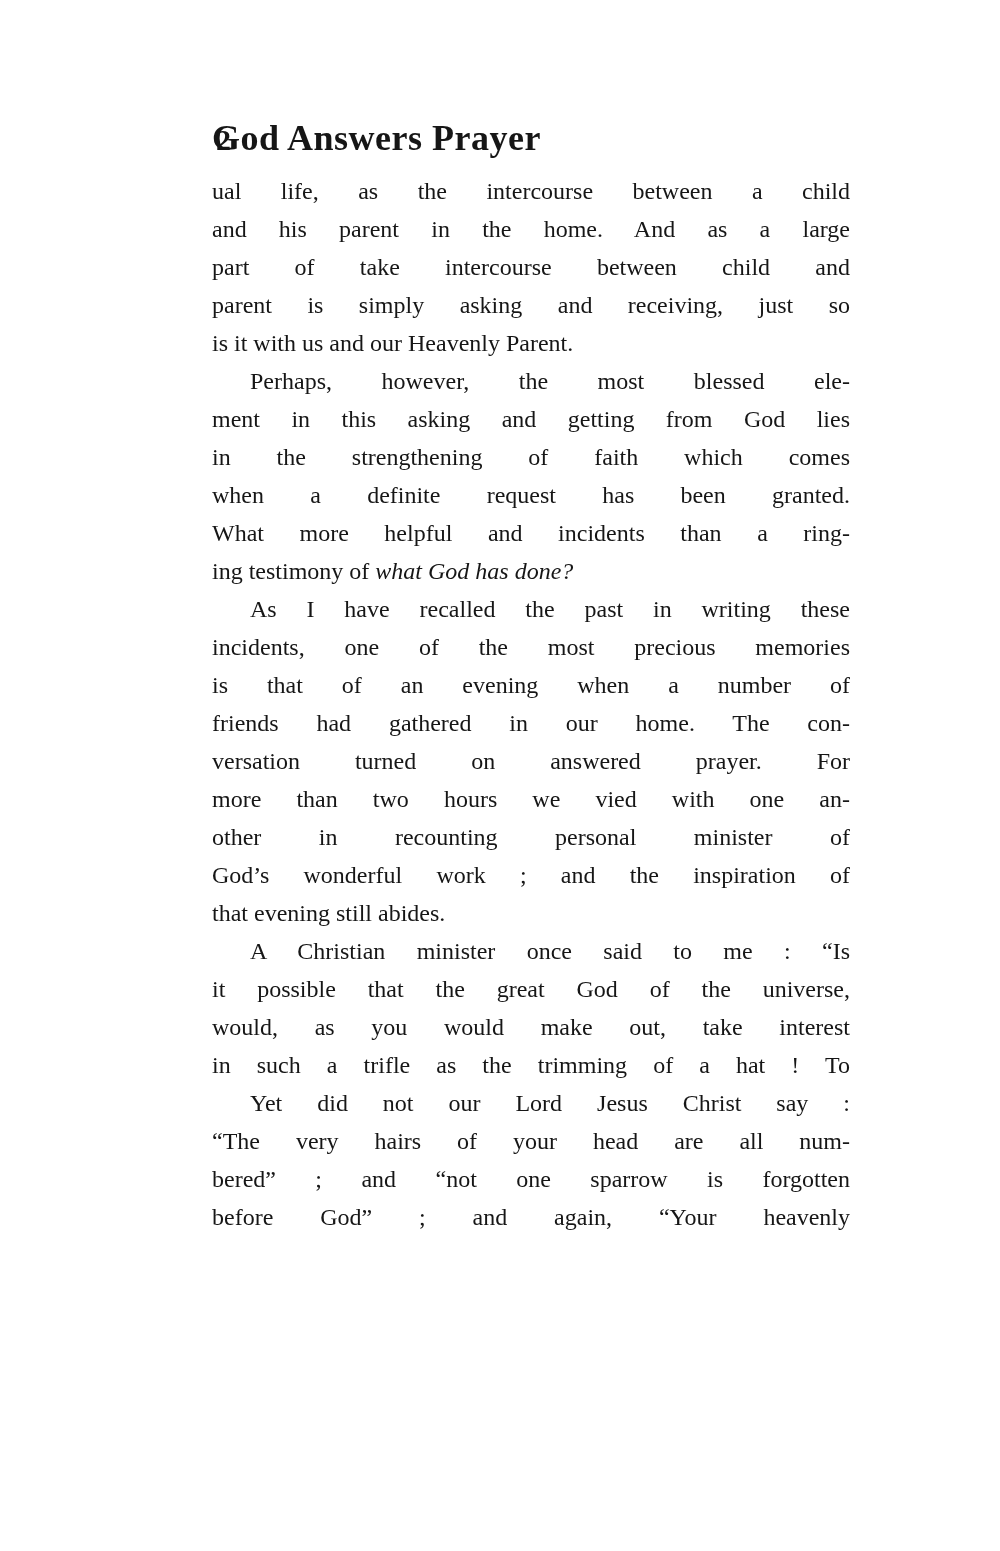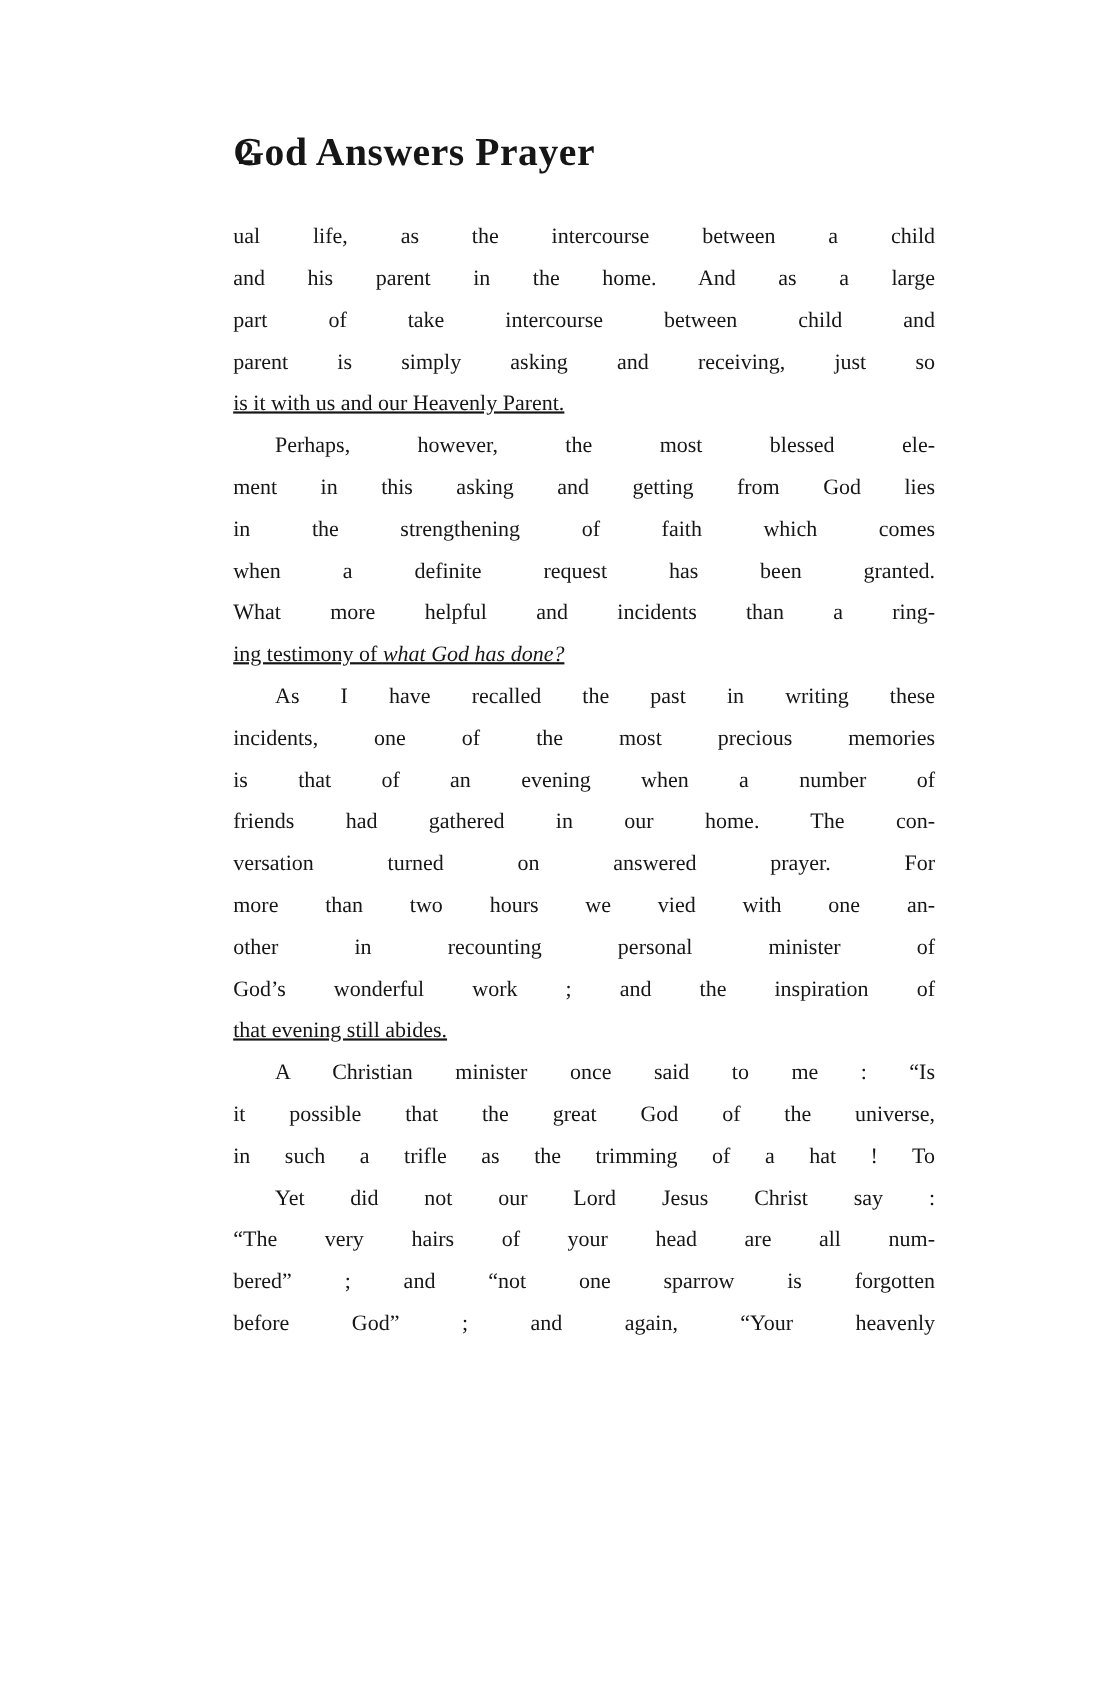--- a/index.html
+++ b/index.html
@@ -33,36 +33,35 @@
   }
   .running-title {
     text-align: left;
     font-size: 36px;
     font-weight: 700;
     line-height: 40px;
     letter-spacing: 0.5px;
   }
   .body-text {
     position: absolute;
-    top: 196px;
+    top: 172px;
     left: 212px;
     width: 638px;
-    font-size: 20px;
+    font-size: 24px;
     line-height: 38px;
   }
   .line {
     text-align: justify;
     text-align-last: justify;
   }
   .line.indent {
     text-indent: 38px;
   }
   .line.para-end {
     text-align-last: left;
-    text-decoration: underline;
   }
   .italic {
     font-style: italic;
   }
 </style>
 </head>
 <body>
 
 <div class="book-page">
   <div class="page-header">
@@ -85,19 +84,20 @@
       <div class="line"><span>incidents, one of the most precious memories</span></div>
       <div class="line"><span>is that of an evening when a number of</span></div>
       <div class="line"><span>friends had gathered in our home.  The con-</span></div>
       <div class="line"><span>versation turned on answered prayer.  For</span></div>
       <div class="line"><span>more than two hours we vied with one an-</span></div>
       <div class="line"><span>other in recounting personal minister of</span></div>
       <div class="line"><span>God’s wonderful work ; and the inspiration of</span></div>
       <div class="line para-end"><span>that evening still abides.</span></div>
       <div class="line indent"><span>A Christian minister once said to me : “Is</span></div>
       <div class="line"><span>it possible that the great God of the universe,</span></div>
+      <div class="line"><span>would, as you would make out, take interest</span></div>
       <div class="line"><span>in such a trifle as the trimming of a hat !  To</span></div>
       <div class="line indent"><span>Yet did not our Lord Jesus Christ say :</span></div>
       <div class="line"><span>“The very hairs of your head are all num-</span></div>
       <div class="line"><span>bered” ; and “not one sparrow is forgotten</span></div>
       <div class="line"><span>before God” ; and again, “Your heavenly</span></div>
     </div>
 </div>
 
 </body></html>

